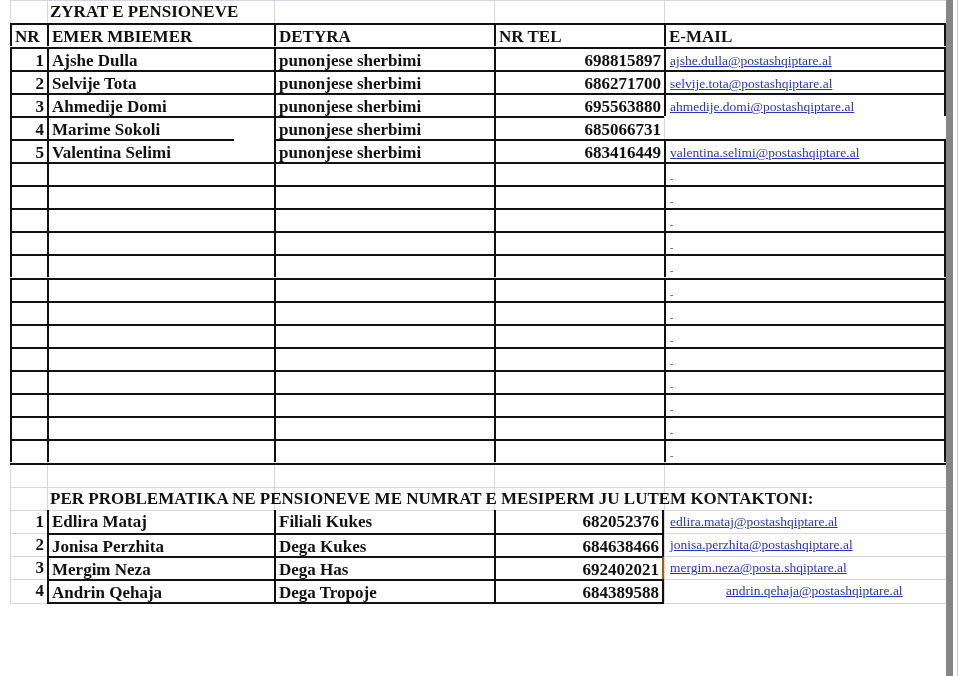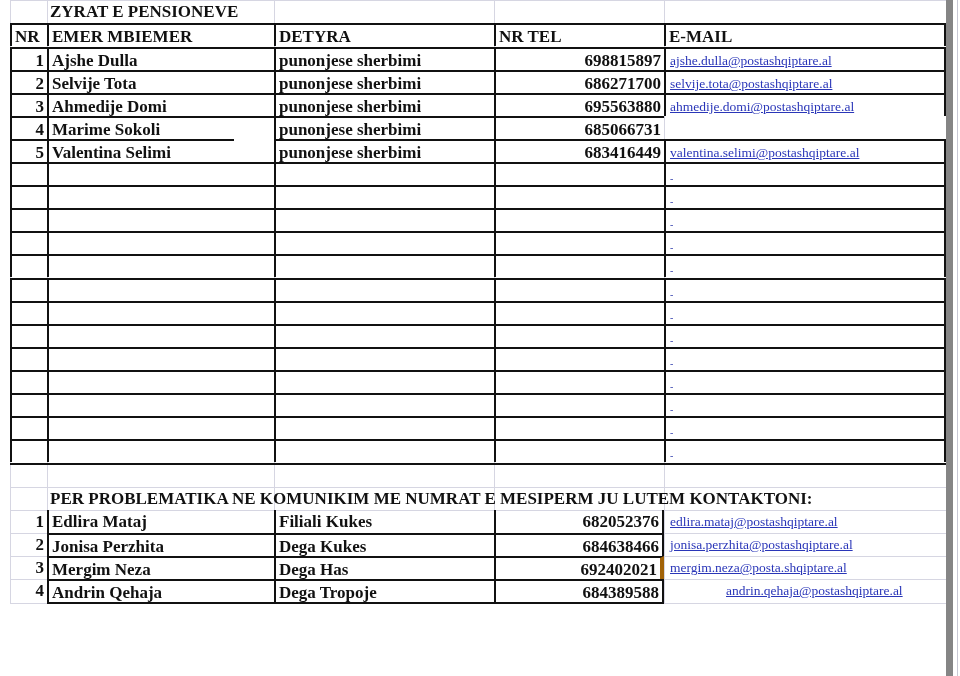--- a/index.html
+++ b/index.html
@@ -175,42 +175,42 @@
         <div class="cell b-top b-left" style="left: 37px; width: 227px;"></div>
         <div class="cell b-top b-left" style="left: 264px; width: 220px;"></div>
         <div class="cell b-top b-left" style="left: 484px; width: 170px;"></div>
         <div class="cell b-top b-left dash" style="left: 654px; width: 282px; border-right: 2px solid rgb(17, 17, 17);">-</div>
       </div>
     </div>
 
   <div style="position:absolute;left:10px;top:463px;width:938px;height:2px;background:#111;"></div>
 
   <div class="row" style="top:487px;width:936px;">
-    <div class="cell" style="left:37px;width:860px;">PER PROBLEMATIKA NE KOMUNIKIM ME NUMRAT E MESIPERM JU LUTEM KONTAKTONI:</div>
+    <div class="cell" style="left:37px;width:860px;">PER PROBLEMATIKA NE PENSIONEVE ME NUMRAT E MESIPERM JU LUTEM KONTAKTONI:</div>
   </div>
 
   <div class="row" style="top:510px;width:936px;">
     <div class="cell num" style="left:0;width:37px;">1</div>
     <div class="cell b-left" style="left:37px;width:255px;">Edlira Mataj</div>
     <div class="cell b-left" style="left:264px;width:220px;">Filiali Kukes</div>
     <div class="cell num b-left" style="left:484px;width:170px;border-right:2px solid #111;">682052376</div>
     <div class="cell mail" style="left:656px;width:280px;">edlira.mataj@postashqiptare.al</div>
   </div>
   <div class="row" style="top:533px;width:936px;">
     <div class="cell num" style="left:0;width:37px;">2</div>
     <div class="cell b-top b-left" style="left:37px;width:247px;">Jonisa Perzhita</div>
     <div class="cell b-top b-left" style="left:264px;width:220px;">Dega Kukes</div>
     <div class="cell num b-top b-left" style="left:484px;width:170px;border-right:2px solid #111;">684638466</div>
     <div class="cell mail" style="left:656px;width:331px;">jonisa.perzhita@postashqiptare.al</div>
   </div>
   <div class="row" style="top:556px;width:936px;">
     <div class="cell num" style="left:0;width:37px;">3</div>
     <div class="cell b-top b-left" style="left:37px;width:238px;">Mergim Neza</div>
     <div class="cell b-top b-left" style="left:264px;width:220px;">Dega Has</div>
-    <div class="cell num b-top b-left" style="left:484px;width:170px;border-right:4px solid #a16207;">692402021</div>
+    <div class="cell num b-top b-left" style="left:484px;width:170px;border-right:2px solid #a16207;">692402021</div>
     <div class="cell mail" style="left:656px;width:280px;">mergim.neza@posta.shqiptare.al</div>
   </div>
   <div class="row" style="top:579px;width:936px;">
     <div class="cell num" style="left:0;width:37px;">4</div>
     <div class="cell b-top b-left" style="left:37px;width:227px;border-bottom:2px solid #111;height:25px;">Andrin Qehaja</div>
     <div class="cell b-top b-left" style="left:264px;width:220px;border-bottom:2px solid #111;height:25px;">Dega Tropoje</div>
     <div class="cell num b-top b-left" style="left:484px;width:170px;border-right:2px solid #111;border-bottom:2px solid #111;height:25px;">684389588</div>
     <div class="cell mail" style="left:680px;width:280px;margin-left:32px;">andrin.qehaja@postashqiptare.al</div>
   </div>
 

